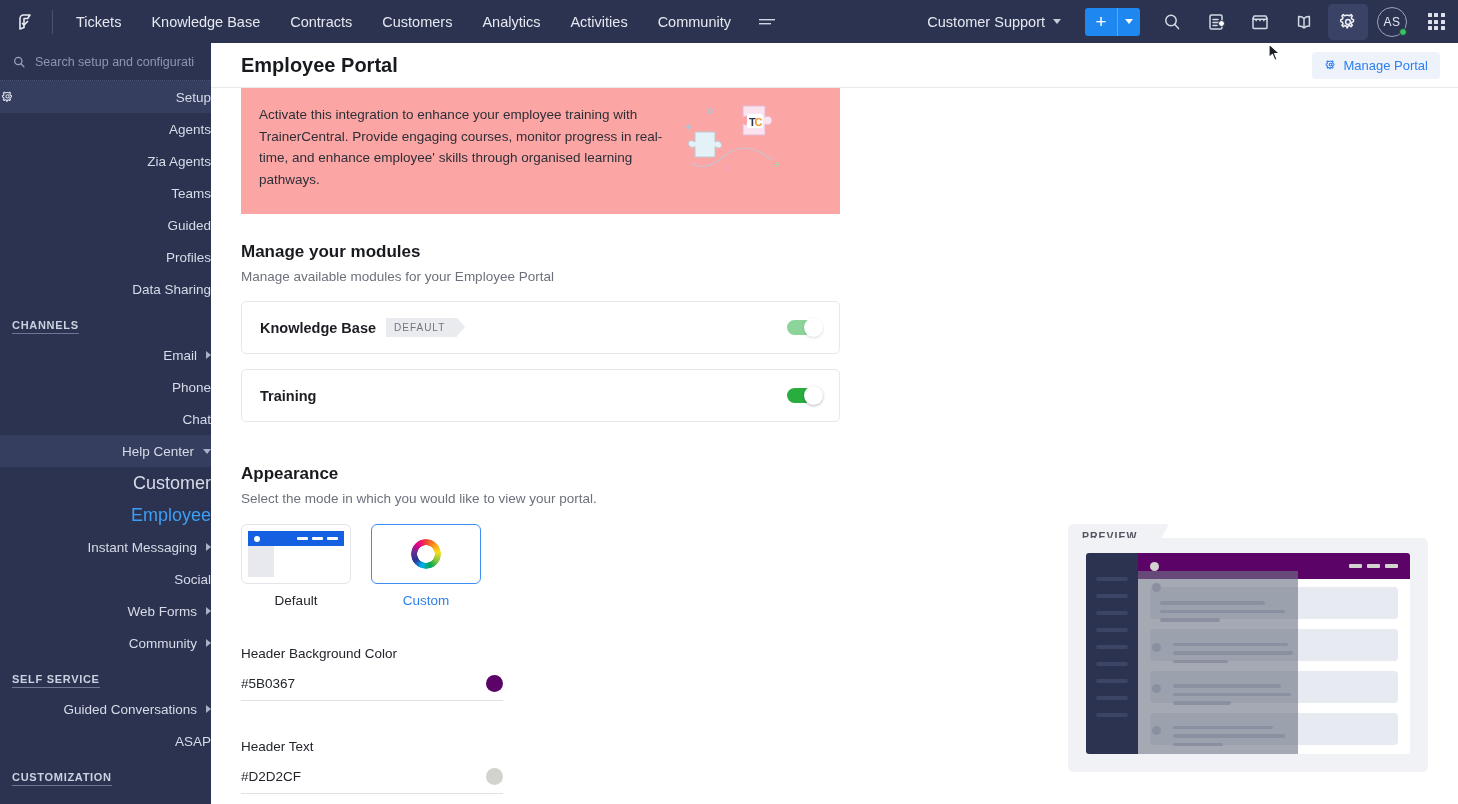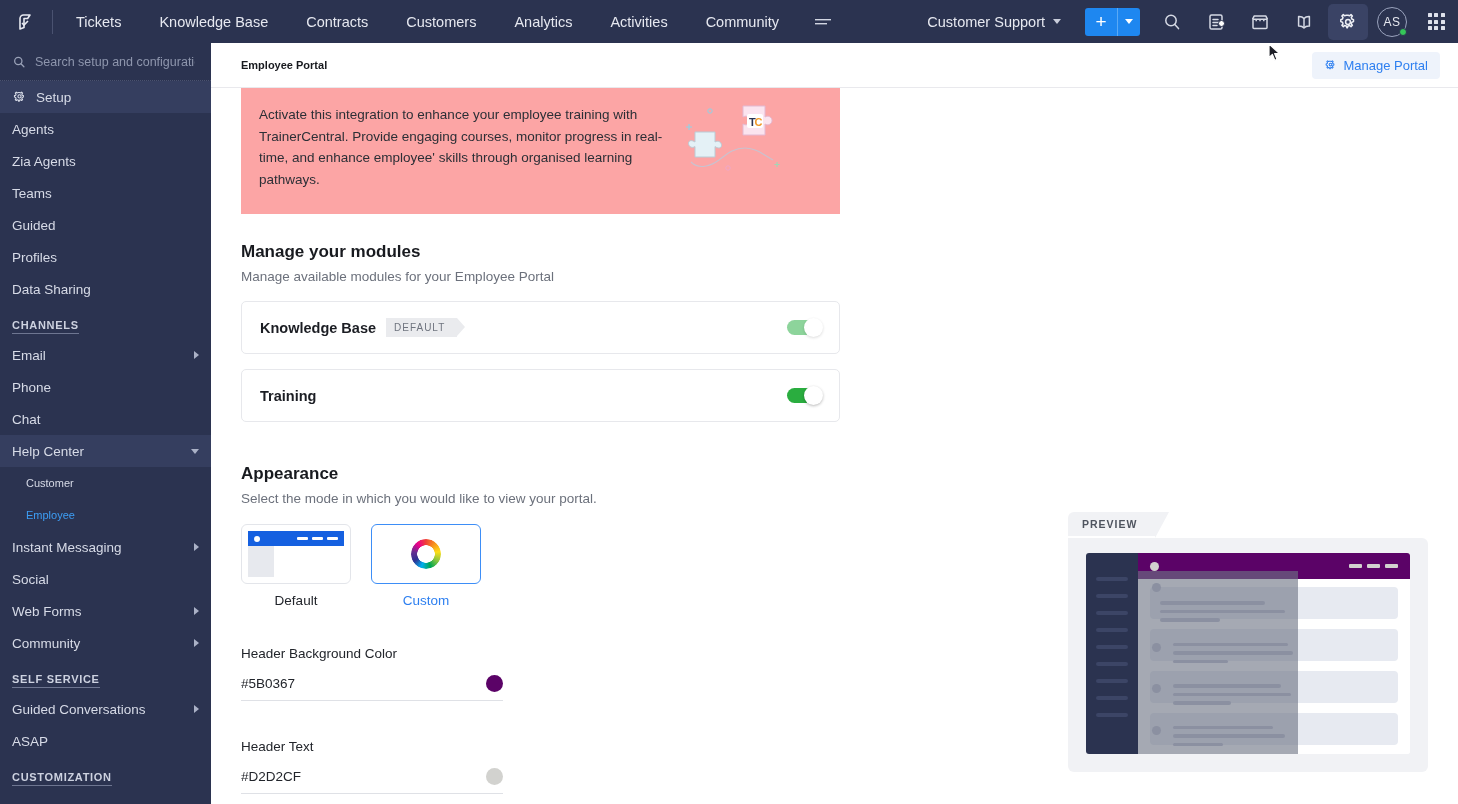--- a/index.html
+++ b/index.html
@@ -18,21 +18,21 @@
     display: flex; align-items: center;
     color: #e8eaf1;
   }
   .logo-wrap {
     width: 52px; height: 43px;
     display: flex; align-items: center; justify-content: center;
   }
   .logo-sep {
     width: 1px; height: 24px; background: #4a5270; margin-right: 8px;
   }
-  .nav { display: flex; align-items: center; height: 43px; gap: 8px; }
+  .nav { display: flex; align-items: center; height: 43px; }
   .nav-item {
     padding: 0 15px; height: 43px;
     display: flex; align-items: center;
     font-size: 14.5px; color: #e6e8f0;
     cursor: pointer; white-space: nowrap;
   }
   .nav-more {
     padding: 0 12px; height: 43px; display: flex; align-items: center;
     cursor: pointer;
   }
@@ -111,27 +111,27 @@
   .search-row input {
     background: transparent; border: none; outline: none;
     color: #c3c8d8; font-size: 12.5px;
     font-family: "Liberation Sans", sans-serif;
     width: 160px;
   }
   .search-row input::placeholder { color: #8e96ad; }
 
   .s-item {
     height: 32px; display: flex; align-items: center;
-    padding: 0 12px; gap: 9px;
-    font-size: 13.5px; color: #d7dbe7; cursor: pointer;
+    padding: 0 0; gap: 9px;
+    font-size: 13.5px; color: #d7dbe7; cursor: pointer; text-align: right;
   }
   .s-item.sel { background: #353e5f; }
   .s-item.active-txt { color: #3d9ef5; }
   .s-item .lbl { flex: 1; }
-  .s-item.sub { padding-left: 26px; font-size: 11px; }
+  .s-item.sub { padding-left: 26px; font-size: 18px; }
   .s-head {
     height: 34px; display: flex; align-items: flex-end;
     padding: 0 12px 5px 12px;
     font-size: 11px; font-weight: bold; letter-spacing: .7px;
     color: #cdd2e0;
   }
   .s-head span { border-bottom: 1px solid #6e7691; padding-bottom: 2px; }
   .chev-r {
     width: 0; height: 0; border-top: 4px solid transparent;
     border-bottom: 4px solid transparent; border-left: 5px solid #aab1c6;
@@ -145,21 +145,21 @@
   .main {
     position: absolute; top: 43px; left: 211px;
     width: 1247px; height: 761px;
     background: #ffffff; overflow: hidden;
   }
   .main-header {
     height: 45px; border-bottom: 1px solid #e9e9ed;
     display: flex; align-items: center; padding: 0 18px 0 30px;
     background: #fff;
   }
-  .main-title { font-size: 11px; font-weight: bold; color: #181a1f; }
+  .main-title { font-size: 20px; font-weight: bold; color: #181a1f; }
   .mp-btn {
     margin-left: auto; display: flex; align-items: center; gap: 6px;
     background: #eef3fb; color: #2d7ff0;
     font-size: 13px; padding: 6px 12px; border-radius: 4px;
     cursor: pointer;
   }
 
   .content { padding: 0; position: relative; height: 716px; }
 
   
@@ -259,21 +259,21 @@
     margin-left: auto; width: 17px; height: 17px; border-radius: 50%;
     cursor: pointer;
   }
 
   
   .preview-wrap {
     position: absolute; left: 857px; top: 424px;
     width: 360px; height: 260px;
   }
   .pv-tag {
-    position: absolute; top: 0; left: 0;
+    position: absolute; top: 12px; left: 0;
     background: #f1f2f5; color: #4f545f;
     font-size: 10.5px; font-weight: bold; letter-spacing: 1px;
     padding: 6px 18px 6px 14px; border-radius: 6px 0 0 0;
   }
   .pv-tag::after {
     content:""; position:absolute; right:-14px; top:0;
     border-top: 26px solid #f1f2f5; border-right: 14px solid transparent;
   }
   .pv-body {
     position: absolute; top: 26px; left: 0; right: 0; bottom: 0;

